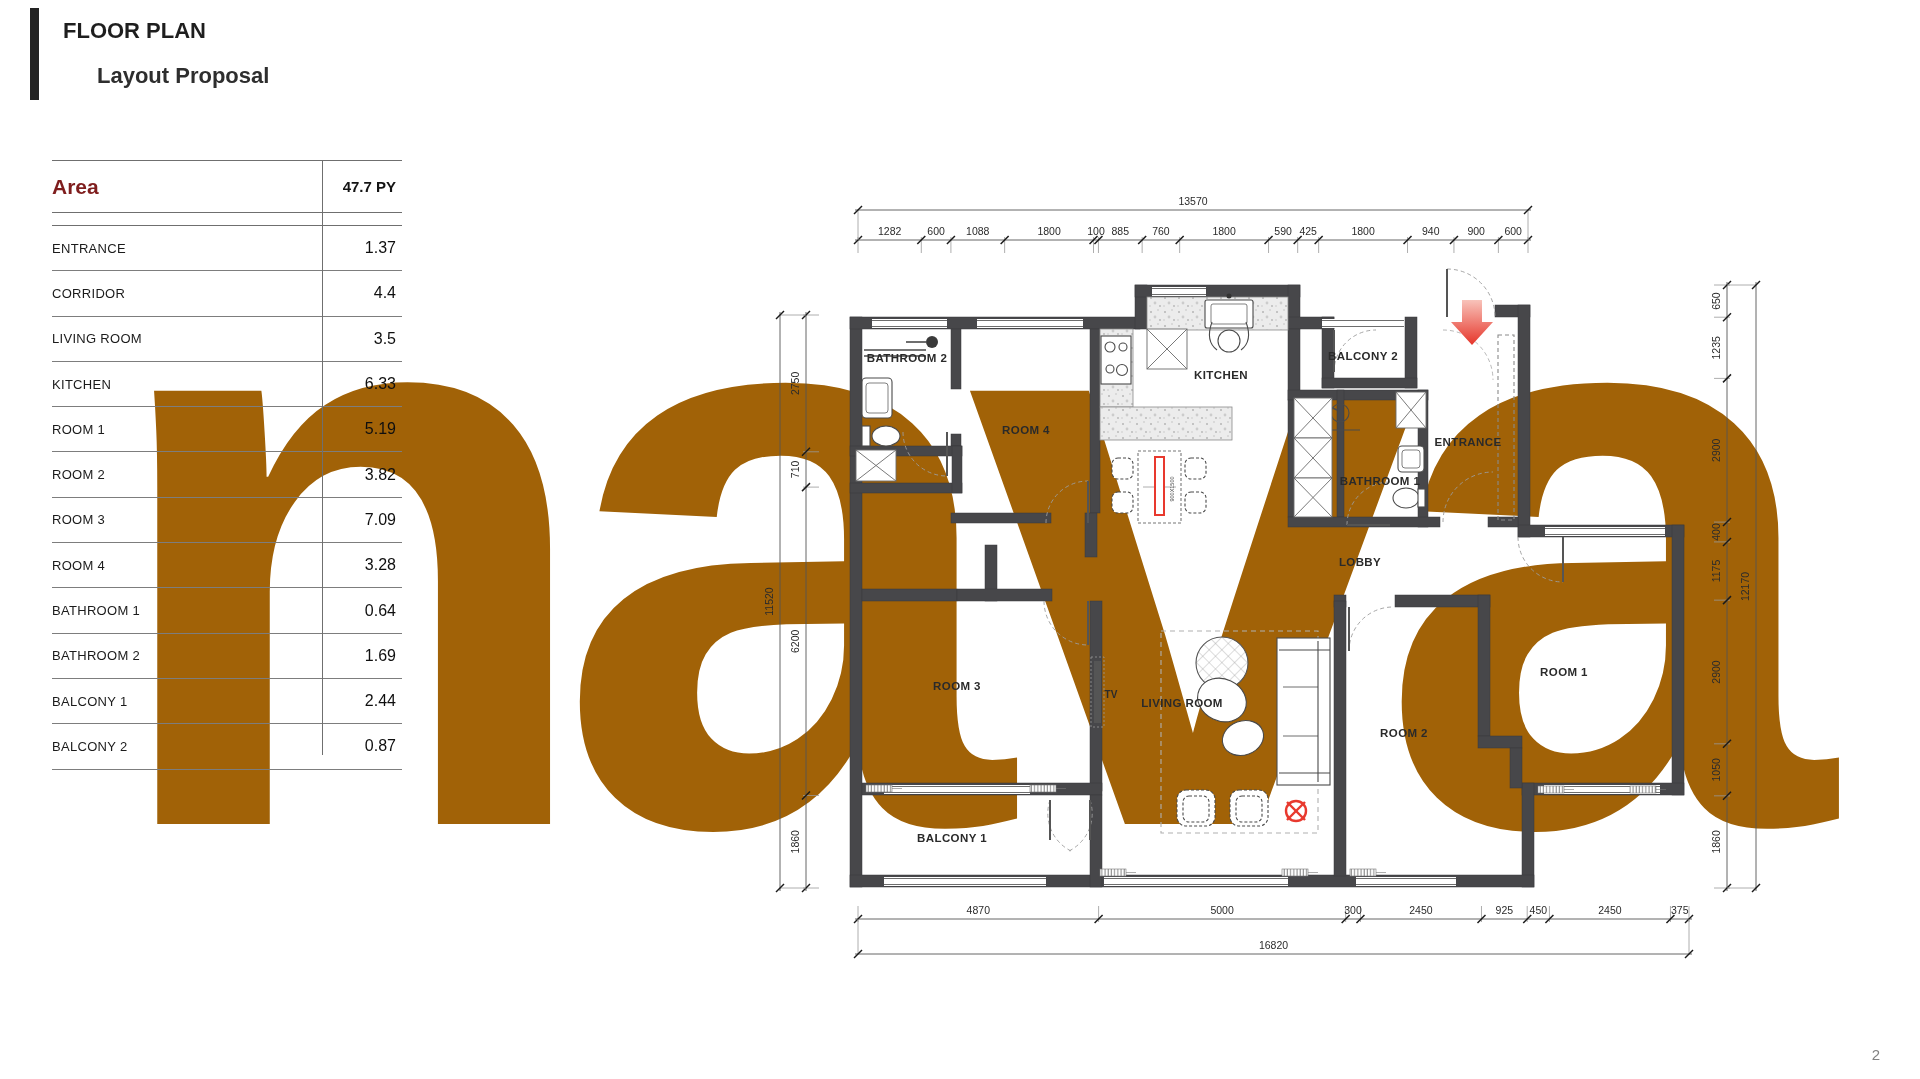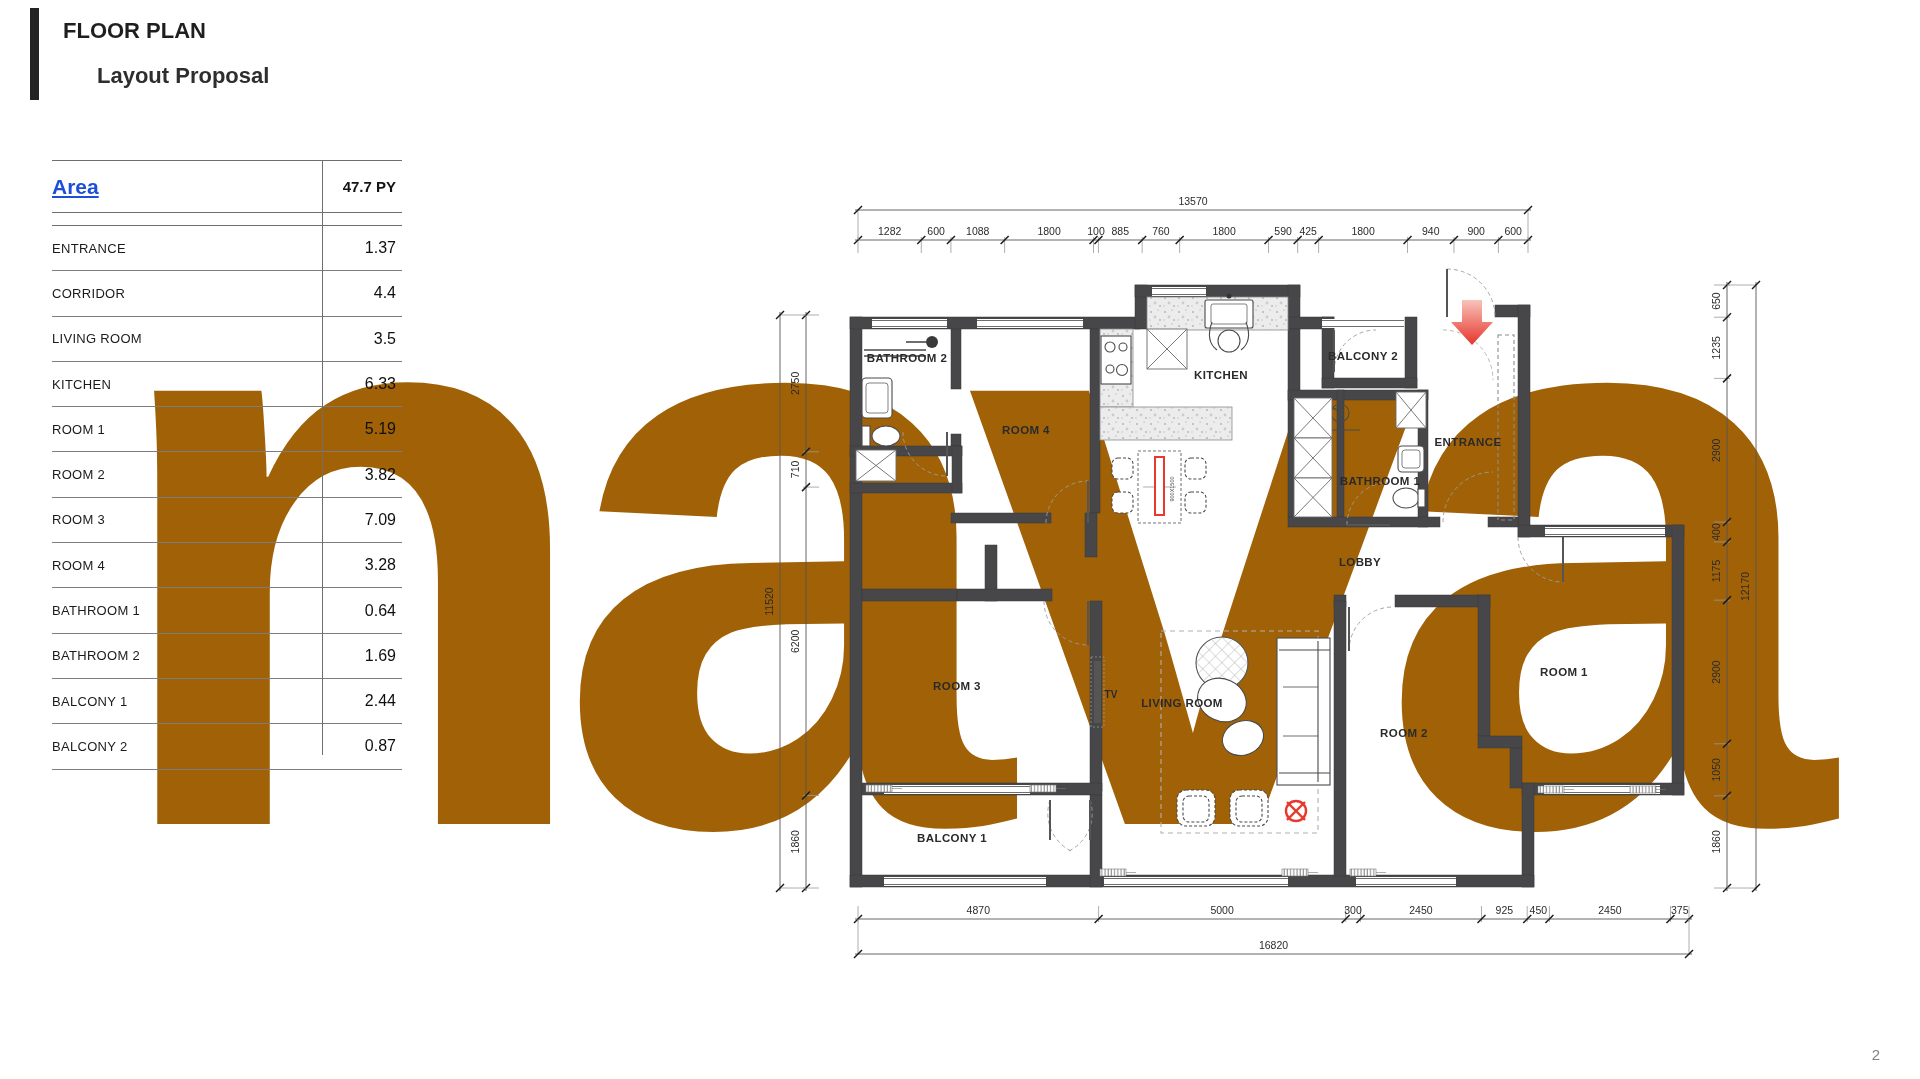--- a/index.html
+++ b/index.html
@@ -22,21 +22,21 @@
   .area-table{
     position:absolute;left:52px;top:160px;width:350px;z-index:2;
   }
   .area-table .divider{
     position:absolute;left:270px;top:0;width:1px;height:595px;background:#6f6f6f;
   }
   .tbl-header{
     height:51px;border-top:1px solid #6f6f6f;border-bottom:1px solid #6f6f6f;
     display:flex;align-items:center;
   }
-  .tbl-header .h-label{flex:1;font-size:21px;font-weight:bold;color:#1d4ed8;text-decoration:underline;}
+  .tbl-header .h-label{flex:1;font-size:21px;font-weight:bold;color:#7f1d1d;}
   .tbl-header .h-value{width:80px;text-align:right;padding-right:6px;box-sizing:border-box;font-size:15px;font-weight:bold;color:#141414;white-space:nowrap;}
   .tbl-spacer{height:12px;border-bottom:1px solid #6f6f6f;}
   .tbl-row{
     height:44.3px;border-bottom:1px solid #7d7d7d;display:flex;align-items:center;
   }
   .tbl-row .r-label{flex:1;font-size:13px;letter-spacing:.3px;color:#1b1b1b;}
   .tbl-row .r-value{width:80px;text-align:right;padding-right:6px;box-sizing:border-box;font-size:16px;color:#0f0f0f;}
   
   svg.plan{position:absolute;left:0;top:0;z-index:1;}
   svg text{font-family:"Liberation Sans", sans-serif;}

